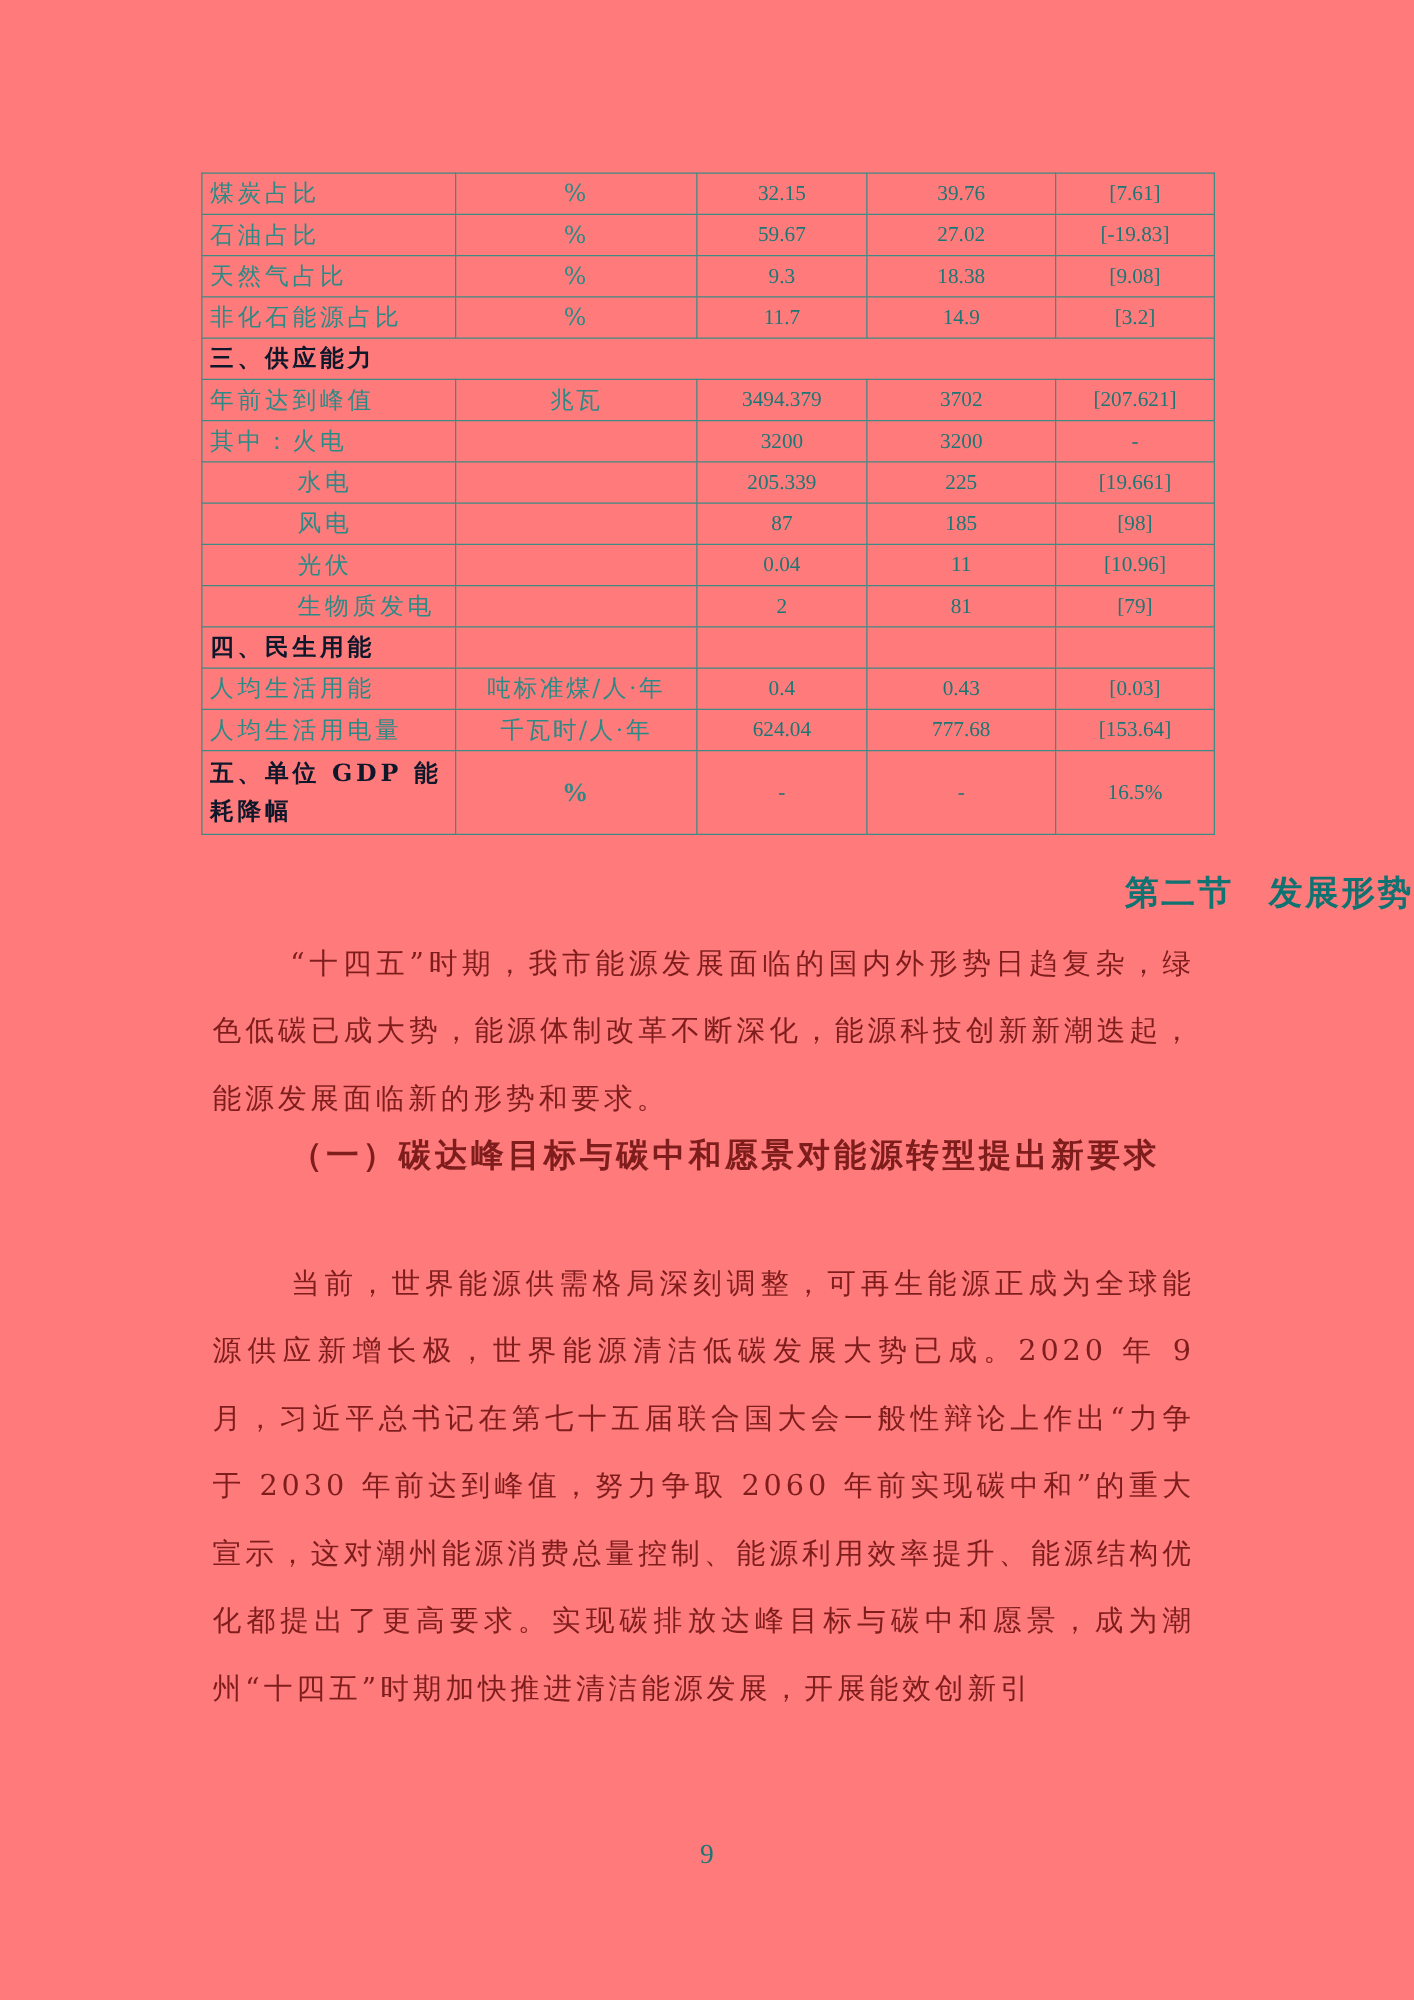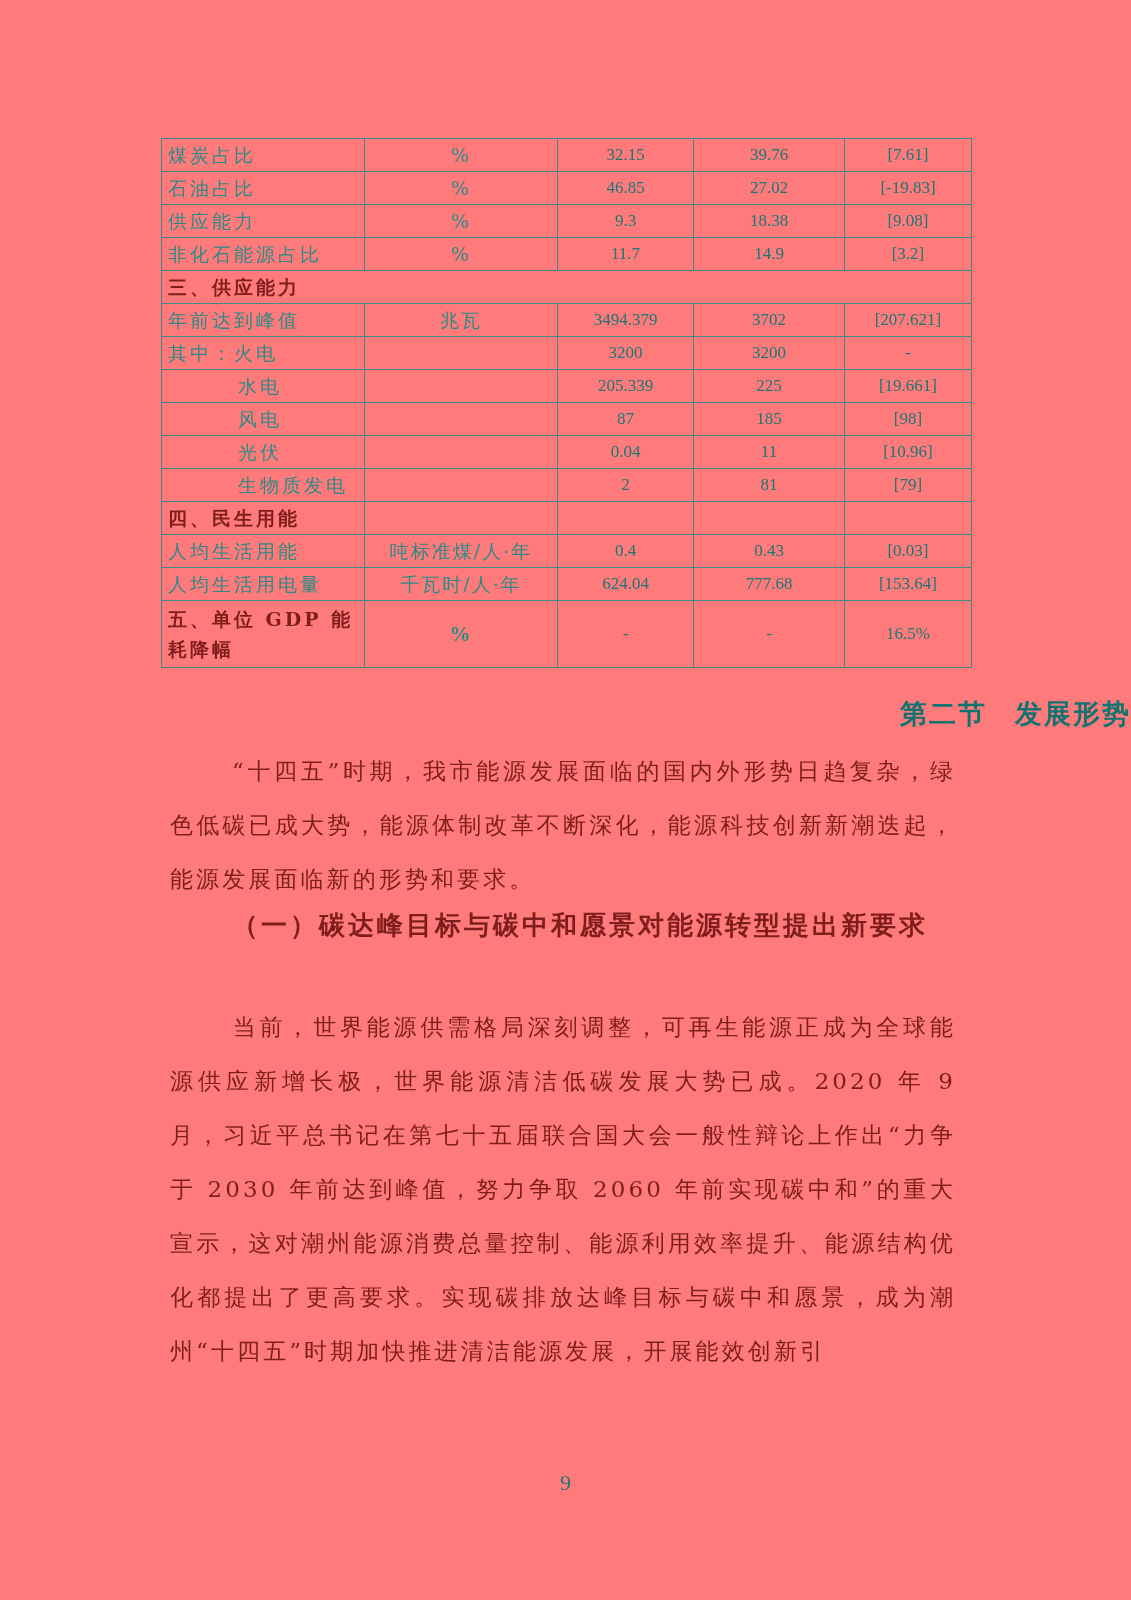--- a/index.html
+++ b/index.html
@@ -26,21 +26,21 @@
     height: 32px;
     padding: 0 6px;
     line-height: 32px;
     white-space: nowrap;
     overflow: hidden;
   }
   td.name { text-align: left; letter-spacing: 3px; color: #2c8a86; }
   td.name.indent { padding-left: 76px; }
   td.unit { text-align: center; color: #2c8a86; letter-spacing: 2px; }
   td.num { text-align: center; font-family: "Liberation Serif", "DejaVu Serif", serif; font-size: 17px; color: #1a7775; }
-  td.section { font-weight: bold; letter-spacing: 3px; color: #7f1d1d; margin-top: 48px; }
+  td.section { font-weight: bold; letter-spacing: 3px; color: #0f172a; margin-top: 48px; }
   tr.tall td { height: 66px; line-height: 30px; }
   td.section.wrap { white-space: normal; }
   td.pct { font-weight: bold; font-family: "Liberation Serif", serif; font-size: 21px; }
 
   .section-title {
     position: absolute;
     left: 0; width: 1131px;
     top: 696px;
     text-align: right;
     font-weight: bold;
@@ -96,26 +96,26 @@
       <tr>
         <td class="name">煤炭占比</td>
         <td class="unit">%</td>
         <td class="num">32.15</td>
         <td class="num">39.76</td>
         <td class="num">[7.61]</td>
       </tr>
       <tr>
         <td class="name">石油占比</td>
         <td class="unit">%</td>
-        <td class="num">46.85</td>
+        <td class="num">59.67</td>
         <td class="num">27.02</td>
         <td class="num">[-19.83]</td>
       </tr>
       <tr>
-        <td class="name">供应能力</td>
+        <td class="name">天然气占比</td>
         <td class="unit">%</td>
         <td class="num">9.3</td>
         <td class="num">18.38</td>
         <td class="num">[9.08]</td>
       </tr>
       <tr>
         <td class="name">非化石能源占比</td>
         <td class="unit">%</td>
         <td class="num">11.7</td>
         <td class="num">14.9</td>

